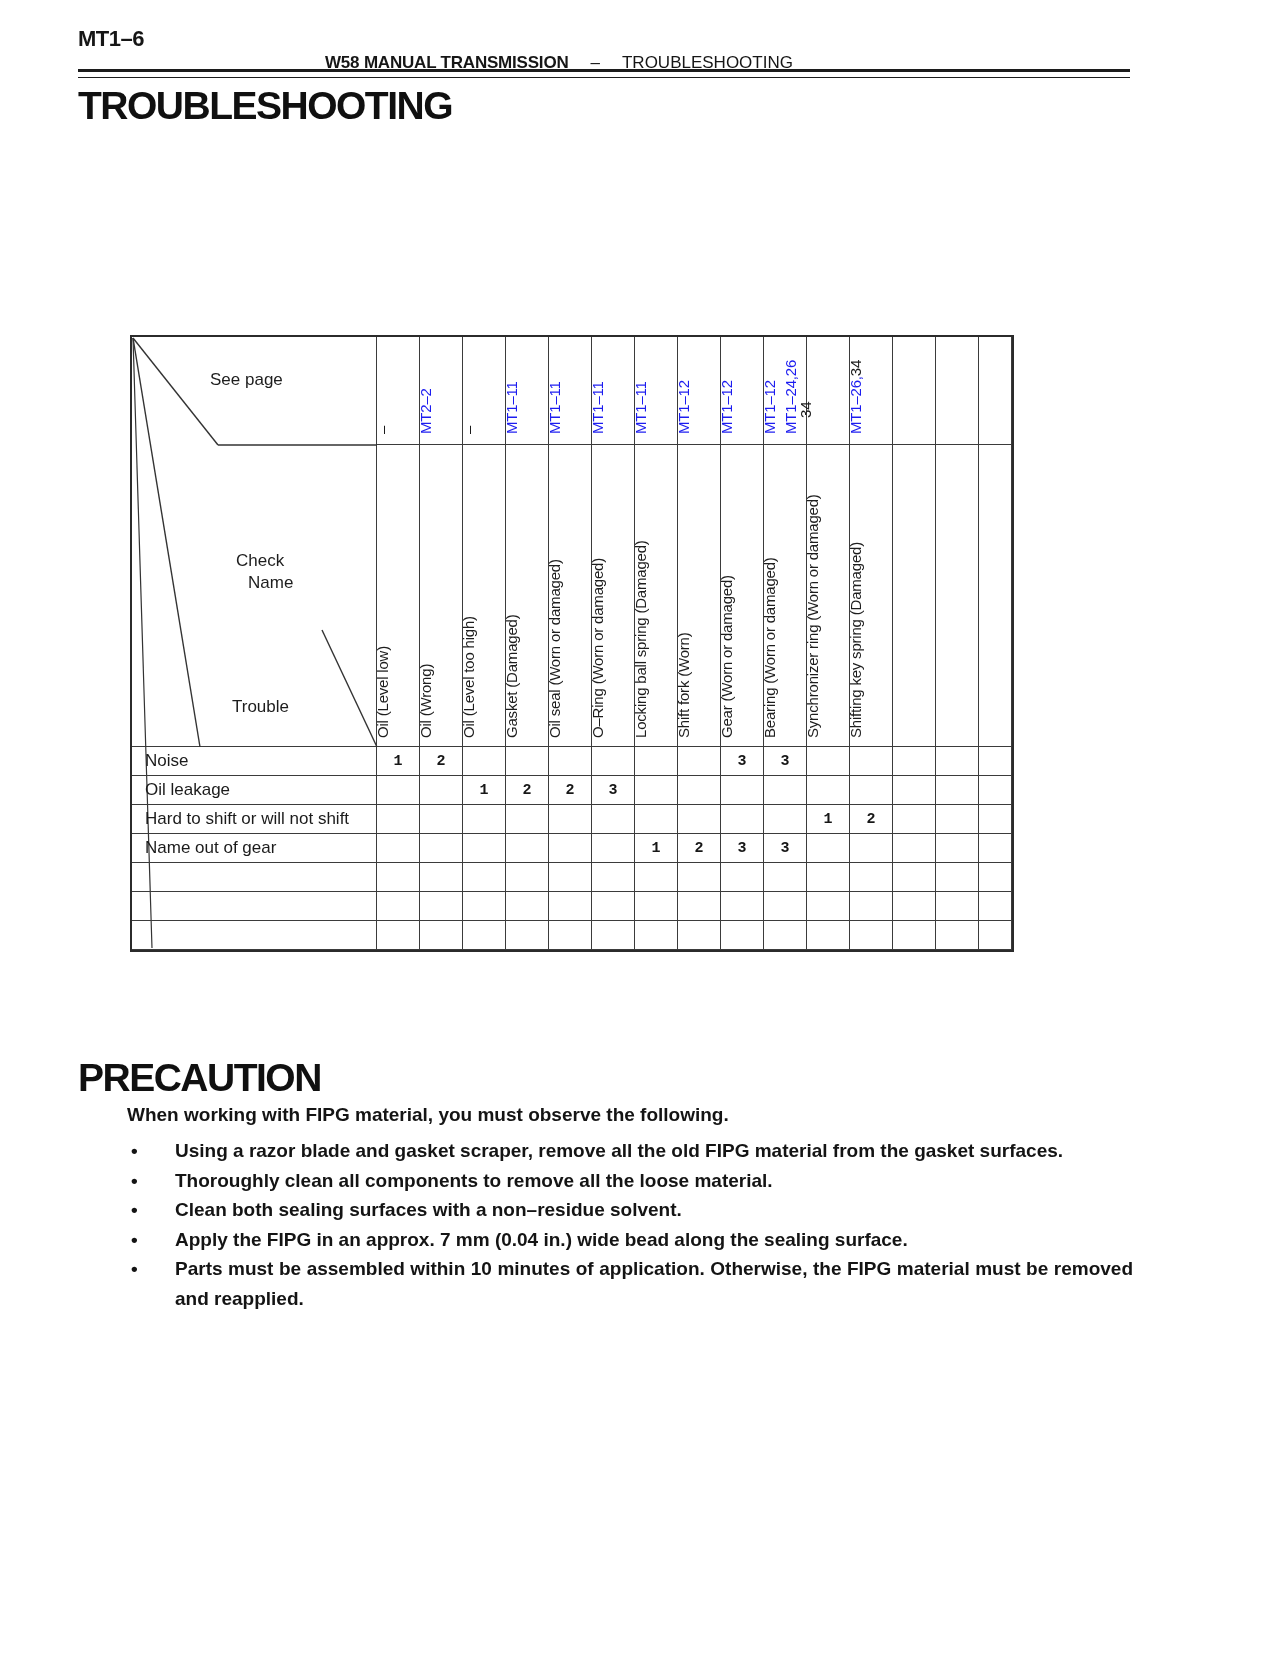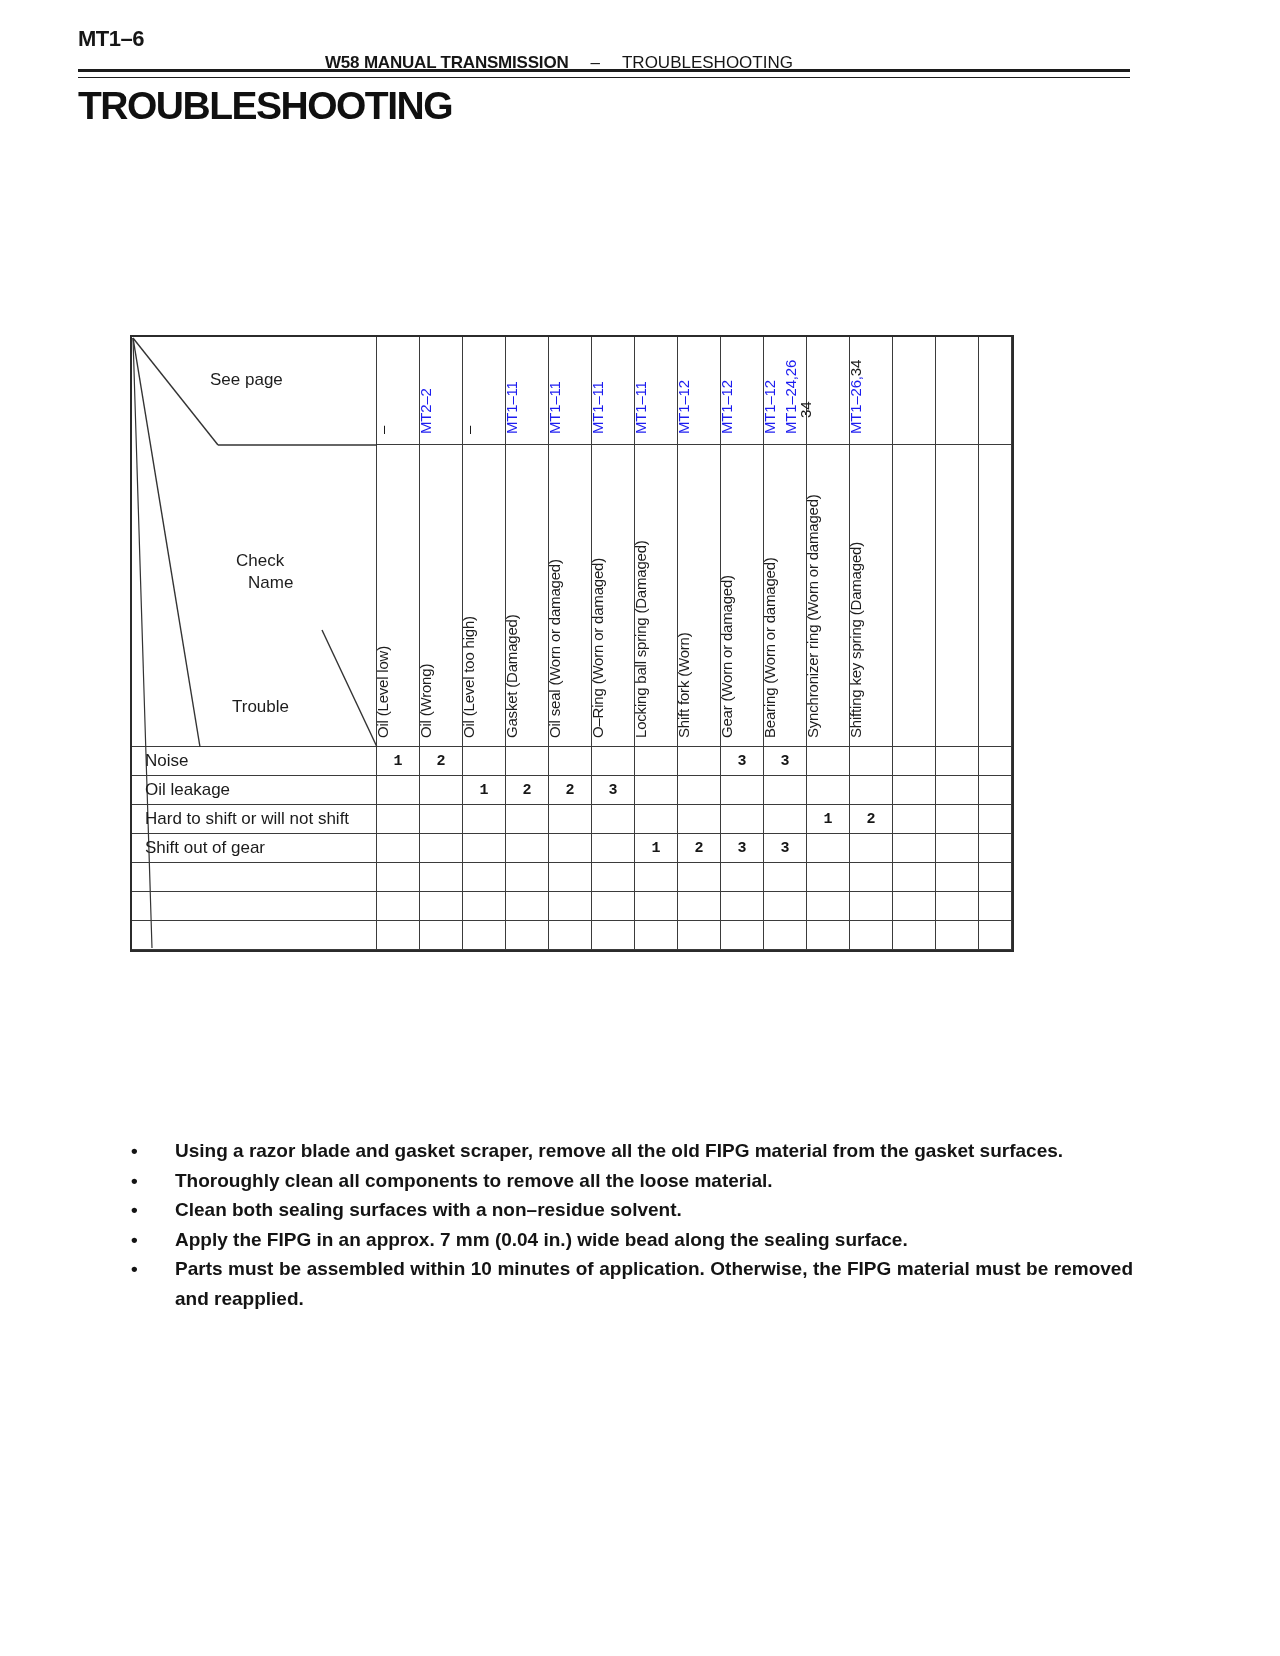--- a/index.html
+++ b/index.html
@@ -234,21 +234,21 @@
       <div class="tc cell-val" style="grid-area: 5 / 7;"></div>
       <div class="tc cell-val" style="grid-area: 5 / 8;"></div>
       <div class="tc cell-val" style="grid-area: 5 / 9;"></div>
       <div class="tc cell-val" style="grid-area: 5 / 10;"></div>
       <div class="tc cell-val" style="grid-area: 5 / 11;"></div>
       <div class="tc cell-val" style="grid-area: 5 / 12;">1</div>
       <div class="tc cell-val" style="grid-area: 5 / 13;">2</div>
       <div class="tc cell-val" style="grid-area: 5 / 14;"></div>
       <div class="tc cell-val" style="grid-area: 5 / 15;"></div>
       <div class="tc cell-val" style="grid-area: 5 / 16;"></div>
-      <div class="tc cell-label" style="grid-area: 6 / 1;">Shift out of gear</div>
+      <div class="tc cell-label" style="grid-area: 6 / 1;">Name out of gear</div>
       <div class="tc cell-val" style="grid-area: 6 / 2;"></div>
       <div class="tc cell-val" style="grid-area: 6 / 3;"></div>
       <div class="tc cell-val" style="grid-area: 6 / 4;"></div>
       <div class="tc cell-val" style="grid-area: 6 / 5;"></div>
       <div class="tc cell-val" style="grid-area: 6 / 6;"></div>
       <div class="tc cell-val" style="grid-area: 6 / 7;"></div>
       <div class="tc cell-val" style="grid-area: 6 / 8;">1</div>
       <div class="tc cell-val" style="grid-area: 6 / 9;">2</div>
       <div class="tc cell-val" style="grid-area: 6 / 10;">3</div>
       <div class="tc cell-val" style="grid-area: 6 / 11;">3</div>
@@ -300,21 +300,23 @@
       <div class="tc cell-val" style="grid-area: 9 / 9;"></div>
       <div class="tc cell-val" style="grid-area: 9 / 10;"></div>
       <div class="tc cell-val" style="grid-area: 9 / 11;"></div>
       <div class="tc cell-val" style="grid-area: 9 / 12;"></div>
       <div class="tc cell-val" style="grid-area: 9 / 13;"></div>
       <div class="tc cell-val" style="grid-area: 9 / 14;"></div>
       <div class="tc cell-val" style="grid-area: 9 / 15;"></div>
       <div class="tc cell-val" style="grid-area: 9 / 16;"></div>
     </div>
 
-
+  <div class="h1 pc">PRECAUTION</div>
+
+  <div class="lead">When working with FIPG material, you must observe the following.</div>
 
   <div class="bullets">
     <div class="bullet-item">
       <span class="bdot">•</span>
       <span class="btext">Using a razor blade and gasket scraper, remove all the old FIPG material from the gasket surfaces.</span>
     </div>
     <div class="bullet-item">
       <span class="bdot">•</span>
       <span class="btext">Thoroughly clean all components to remove all the loose material.</span>
     </div>

